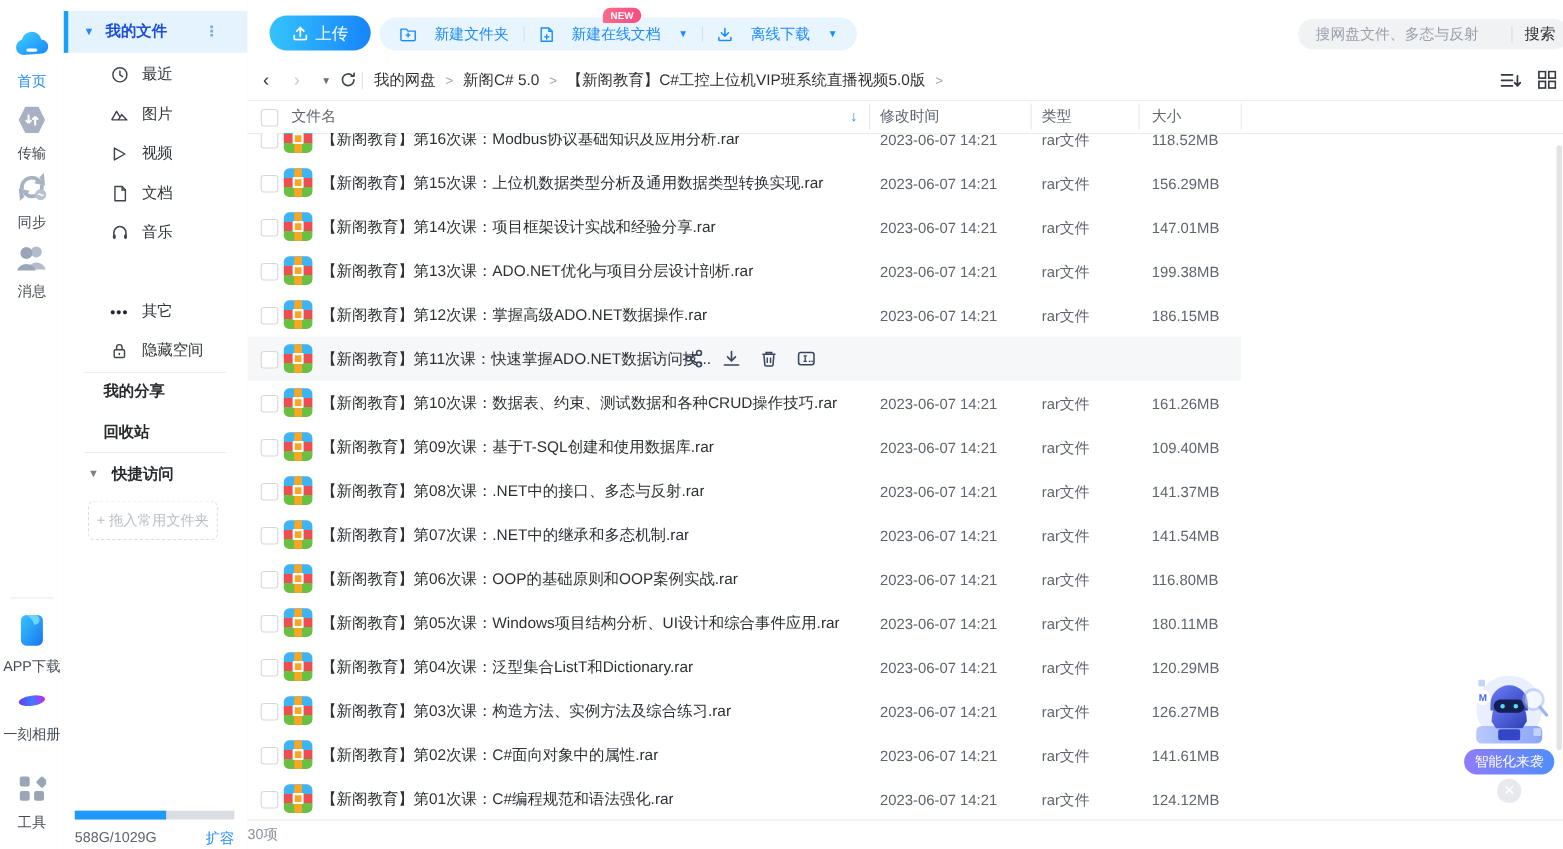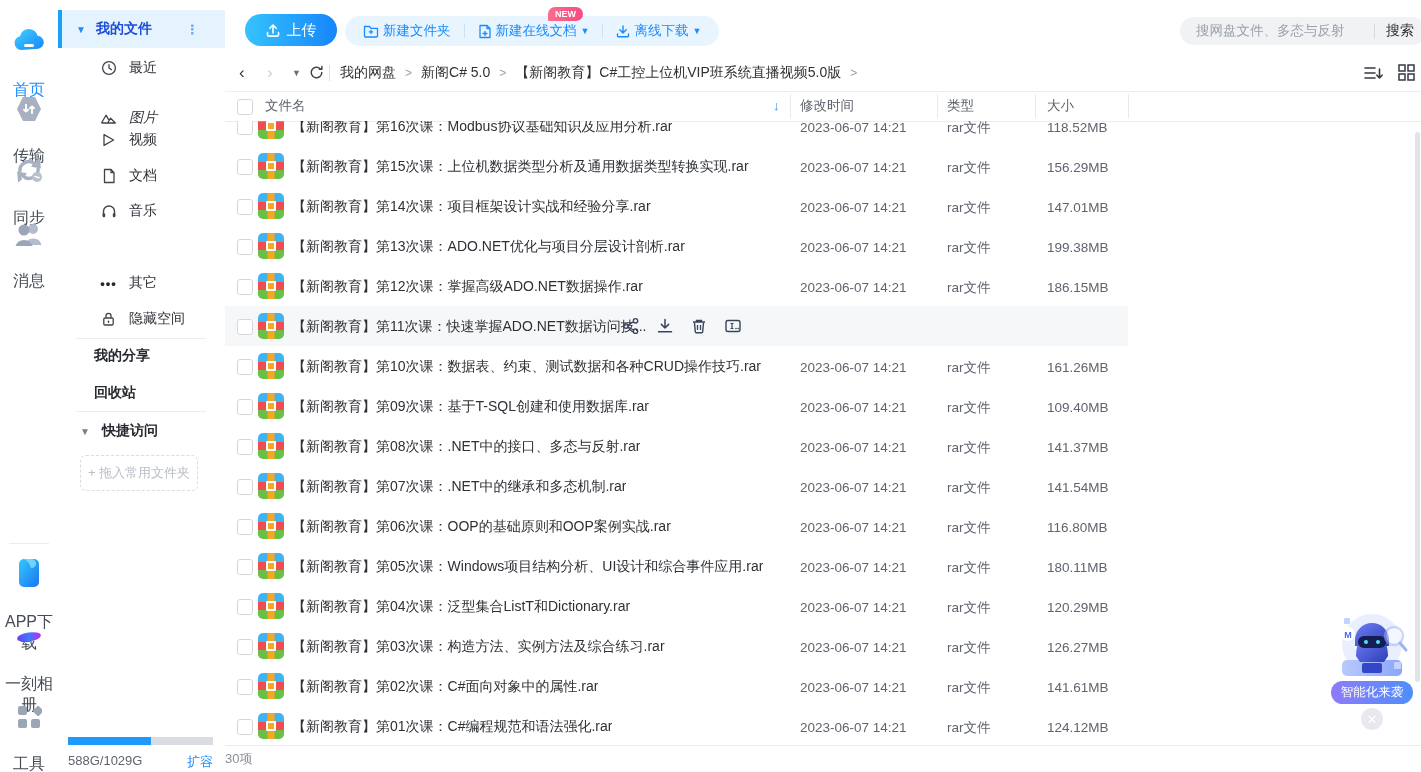--- a/index.html
+++ b/index.html
@@ -3,21 +3,21 @@
 <meta charset="utf-8">
 <style>
   html,body{margin:0;padding:0;}
   body{width:1421px;height:772px;position:relative;overflow:hidden;background:#fff;
        font-family:"Liberation Sans","DejaVu Sans",sans-serif;color:#303133;}
   svg{display:block;}
   
   .rail{position:absolute;left:0;top:0;width:58px;height:772px;background:#fff;border-right:1px solid #f1f2f4;}
   .rail-item{position:absolute;left:0;width:58px;text-align:center;cursor:pointer;}
   .rail-item .ri{display:inline-block;}
-  .rail-item .rl{display:block;font-size:16px;color:#454b55;margin-top:20px;}
+  .rail-item .rl{display:block;font-size:13px;color:#454b55;margin-top:4px;}
   .rail-item.active .rl{color:#1d8cfb;}
   .rail-divider{position:absolute;left:9px;top:430px;width:40px;border-top:1px solid #ececee;}
   
   .sidebar{position:absolute;left:58px;top:0;width:167px;height:772px;background:#fff;border-right:1px solid #f0f1f3;}
   .side-header{position:absolute;left:0;top:10px;width:163px;height:38px;background:#e5f3fe;border-left:4px solid #19a0fb;
                display:flex;align-items:center;cursor:pointer;}
   .side-header .caret{color:#1d8cfb;font-size:10px;margin-left:14px;}
   .side-header .sh-label{color:#1d4ed8;font-weight:bold;font-size:14px;margin-left:10px;}
   .side-header .dots{position:absolute;right:26px;color:#6fa9ec;font-weight:bold;font-size:13px;letter-spacing:0;}
   .side-item{position:absolute;left:0;width:167px;height:36px;display:flex;align-items:center;cursor:pointer;}
@@ -36,21 +36,21 @@
   .storage-fill{height:8px;background:#1e9afd;}
   .storage-text{position:absolute;left:10px;top:753px;font-size:13px;color:#5f646e;}
   .expand-link{position:absolute;right:12px;top:753px;font-size:13px;color:#1d8cfb;cursor:pointer;}
   
   .main{position:absolute;left:225px;top:0;width:1196px;height:772px;background:#fff;}
   .upload-btn{position:absolute;left:20px;top:14px;width:92px;height:32px;border-radius:16px;
               background:linear-gradient(90deg,#35c3fd,#1685fb);color:#fff;font-size:15px;
               display:flex;align-items:center;justify-content:center;gap:7px;cursor:pointer;}
   .tool-pill{position:absolute;left:120px;top:16px;height:30px;border-radius:15px;background:#e9f5fe;
              display:inline-flex;align-items:center;padding:0 18px;gap:13px;}
-  .tool-item{display:flex;align-items:center;gap:4px;color:#1b8bfb;font-size:13.5px;cursor:pointer;white-space:nowrap;}
+  .tool-item{display:flex;align-items:center;gap:16px;color:#1b8bfb;font-size:13.5px;cursor:pointer;white-space:nowrap;}
   .tool-sep{width:1px;height:14px;background:#c8e2f8;}
   .tcaret{font-size:9px;color:#1b8bfb;}
   .new-badge{position:absolute;left:323px;top:7px;background:linear-gradient(90deg,#fb6b8d,#f94b81);color:#fff;
              font-size:9px;font-weight:bold;padding:2px 7px;border-radius:9px 9px 9px 2px;z-index:3;}
   .search-box{position:absolute;left:955px;top:17px;width:246px;height:28px;background:#f1f2f4;border-radius:15px;
               display:flex;align-items:center;}
   .search-ph{flex:1;margin-left:16px;font-size:13.5px;color:#9aa0ab;white-space:nowrap;overflow:hidden;}
   .search-sep{width:1px;height:15px;background:#d7d9dc;}
   .search-btn{padding:0 12px 0 11px;font-size:14px;color:#303133;cursor:pointer;}
   
@@ -190,21 +190,21 @@
 
   <div class="side-item" style="top:50px;">
     <span class="si">
       <svg width="16" height="16" viewBox="0 0 16 16">
           <circle cx="8" cy="8" r="6.4" fill="none" stroke="#3f444c" stroke-width="1.3"></circle>
           <path d="M8 4.6 V8 l2.4 1.6" fill="none" stroke="#3f444c" stroke-width="1.3" stroke-linecap="round"></path>
         </svg>
       </span>
     <span class="sl">最近</span>
   </div>
-  <div class="side-item" style="top:100px;font-style:italic;">
+  <div class="side-item" style="top:86px;">
     <span class="si">
       <svg width="17" height="16" viewBox="0 0 17 16">
           <path d="M1.5 13 L6 5.2 L9.2 10.6 M7.6 13 L10.6 8.2 L15.3 13 Z M1.5 13 H15.3" fill="none" stroke="#3f444c" stroke-width="1.3" stroke-linejoin="round"></path>
         </svg>
       </span>
     <span class="sl">图片</span>
   </div>
   <div class="side-item" style="top:122px;">
     <span class="si">
       <svg width="15" height="16" viewBox="0 0 15 16">

